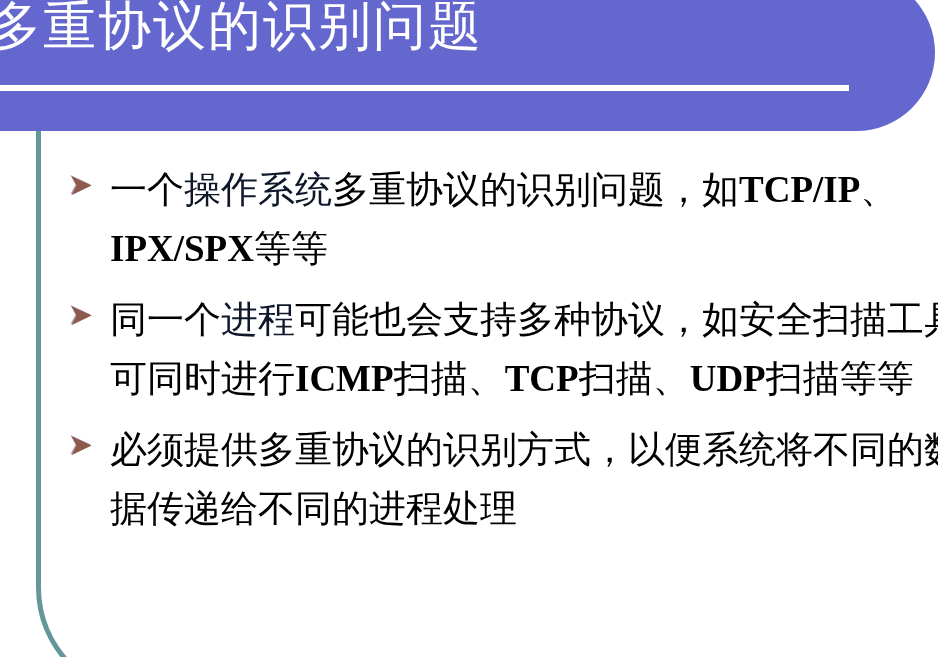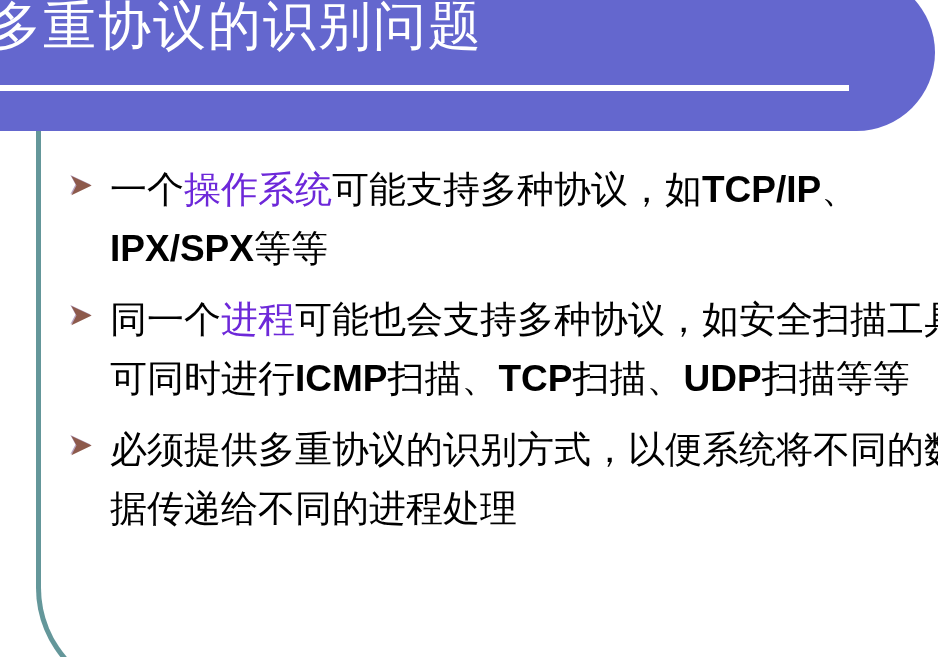--- a/index.html
+++ b/index.html
@@ -88,23 +88,23 @@
     top: 0px;
     width: 34px;
     height: 50px;
     line-height: 50px;
     font-family: "DejaVu Sans", sans-serif;
     font-size: 30px;
     color: #8d5a4c;
     text-shadow: -1px -1px 0 #b9a6c4;
   }
 
-  .hl { color: #6d28d9; text-align: right; }
+  .hl { color: #0f172a; text-align: right; }
   .en {
-    font-family: Liberation Sans, sans-serif;
+    font-family: Liberation Serif, serif;
     font-weight: bold;
   }
   .cn-b { font-weight: normal; }
 
   
   .b1 { width: 855px; }
   .b2 { width: 852px; }
   .b3 { width: 852px; }
   .b2 { margin-top: 10px; }
   .b3 { margin-top: 12px; }
@@ -119,21 +119,21 @@
   <div class="banner">
     <div class="banner-title">多重协议的识别问题</div>
     <div class="banner-rule"></div>
   </div>
 
   <div class="body">
 
     <div class="bullet b1">
       <span class="bullet-marker">➤</span>
       <span class="bullet-text">
-        <span>一个</span><span class="hl">操作系统</span><span>可能支持多种协议，如</span><span class="en">TCP/IP</span><span>、</span><span class="en">IPX/SPX</span><span>等等</span>
+        <span>一个</span><span class="hl">操作系统</span><span>多重协议的识别问题，如</span><span class="en">TCP/IP</span><span>、</span><span class="en">IPX/SPX</span><span>等等</span>
       </span>
     </div>
 
     <div class="bullet b2">
       <span class="bullet-marker">➤</span>
       <span class="bullet-text">
         <span>同一个</span><span class="hl">进程</span><span>可能也会支持多种协议，如安全扫描工具可同时进行</span><span class="en">ICMP</span><span class="cn-b">扫描、</span><span class="en">TCP</span><span class="cn-b">扫描、</span><span class="en">UDP</span><span>扫描等等</span>
       </span>
     </div>
 

